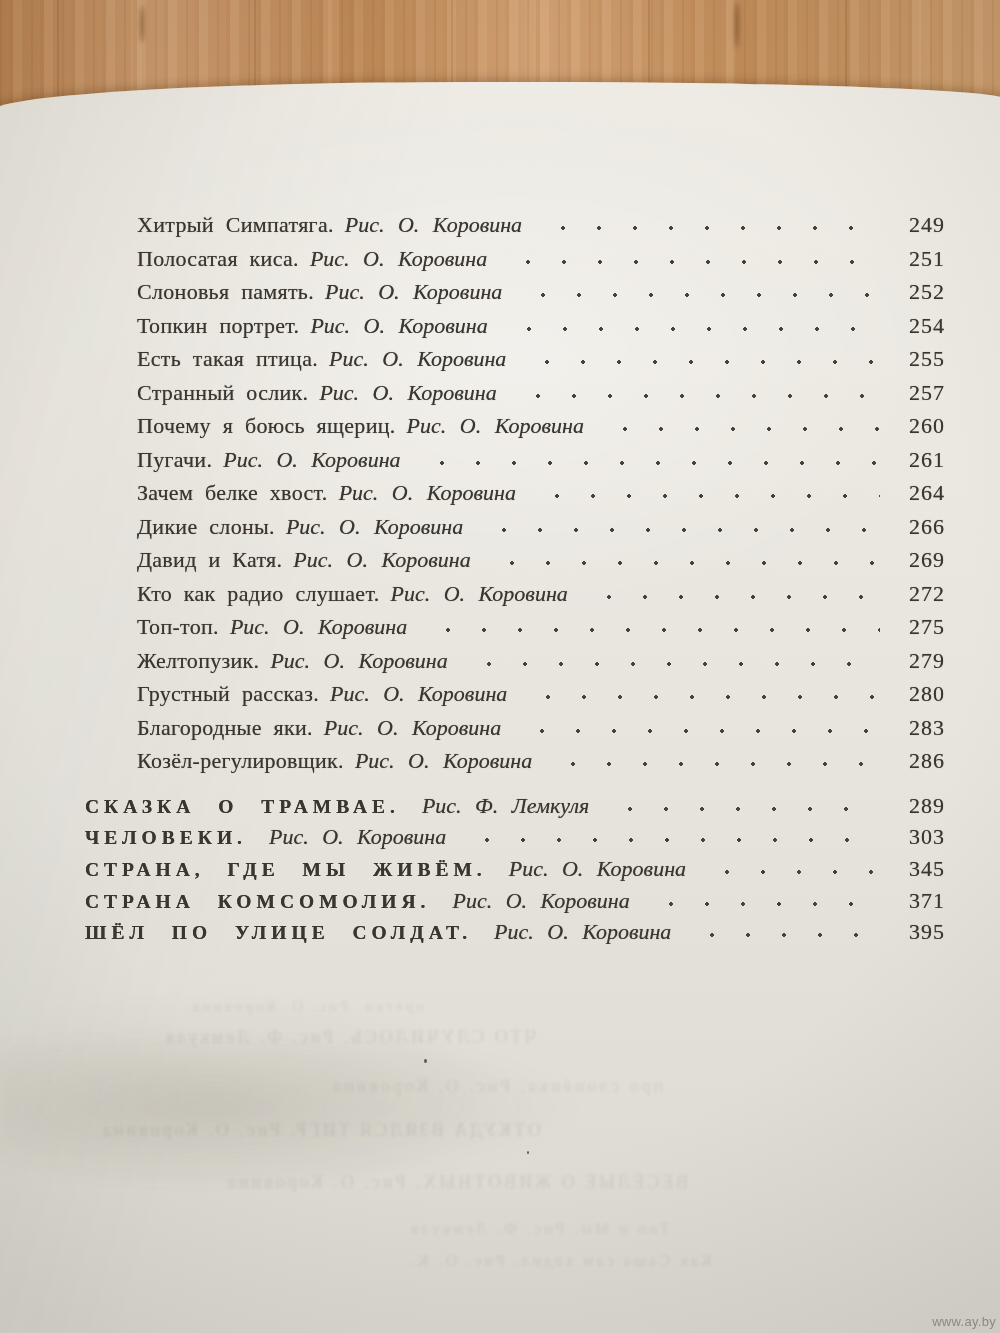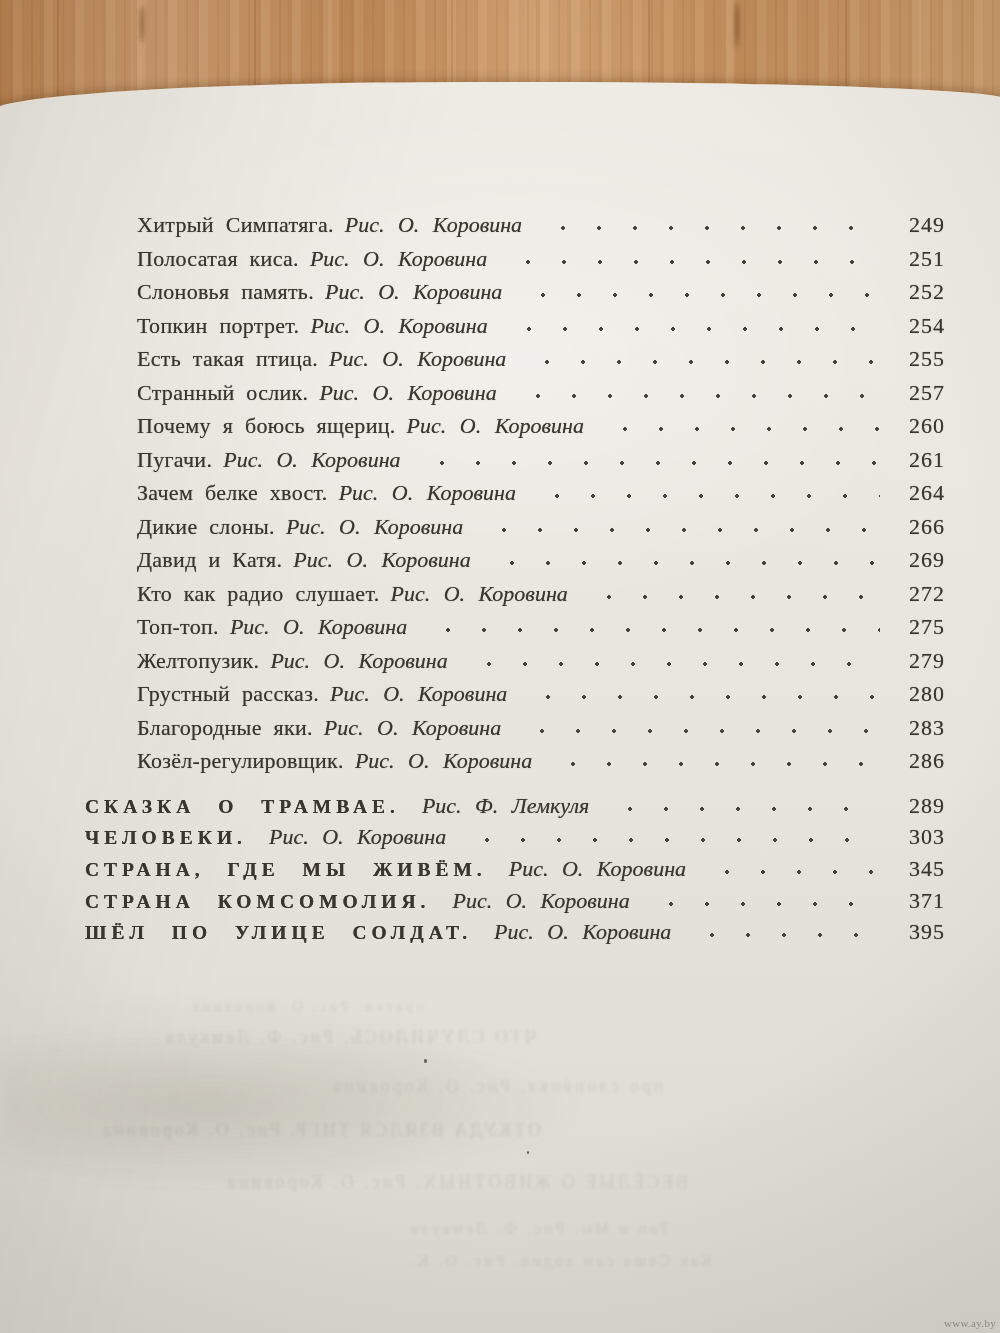--- a/index.html
+++ b/index.html
@@ -94,22 +94,22 @@
   .g6{left:408px;top:1220px;font-size:16px;opacity:0.22;}
   .g7{left:408px;top:1252px;font-size:16px;opacity:0.24;}
 
   .speck{position:absolute;background:rgba(40,36,30,0.7);border-radius:50%;}
   .s1{left:424px;top:1059px;width:3px;height:4px;}
   .s2{left:527px;top:1151px;width:2px;height:3px;}
 
   
   .watermark{
     position:absolute;right:4px;bottom:4px;
-    font-family:Liberation Serif, serif;
-    font-size:11px;color:rgba(125,125,122,0.85);letter-spacing:0.3px;
+    font-family:Liberation Sans, sans-serif;
+    font-size:13px;color:rgba(125,125,122,0.85);letter-spacing:0.3px;
   }
 </style>
 </head>
 <body>
 
 <div class="stage">
 
   <div class="wood">
     <div class="knot k1"></div>
     <div class="knot k2"></div>

